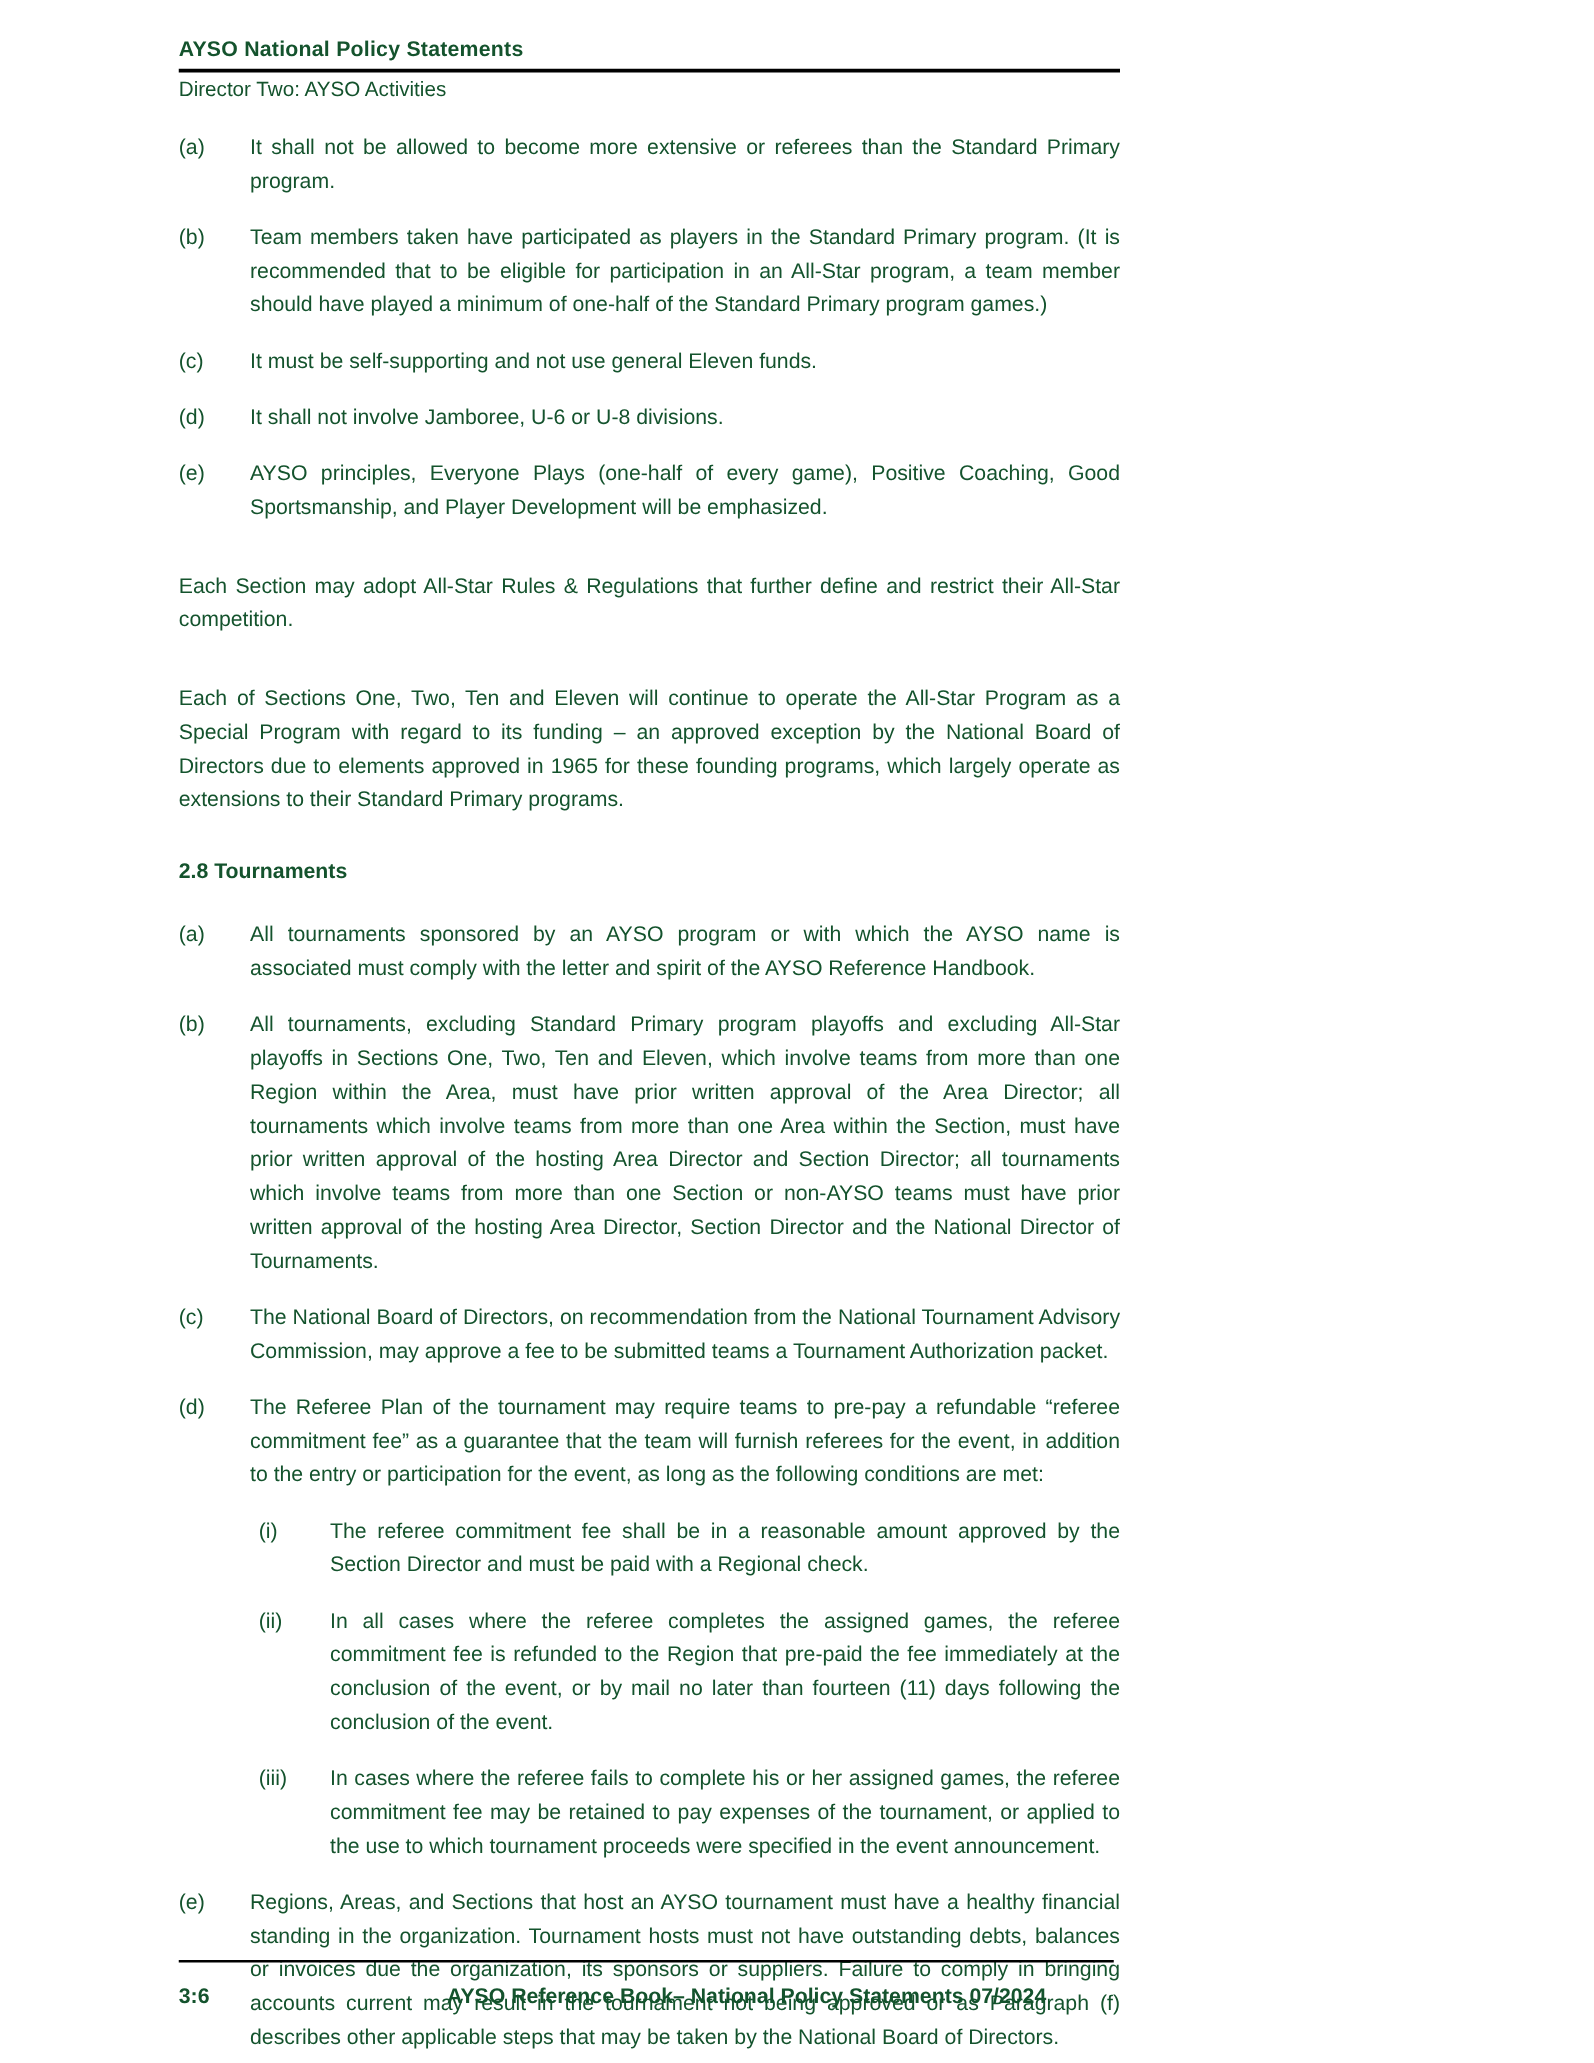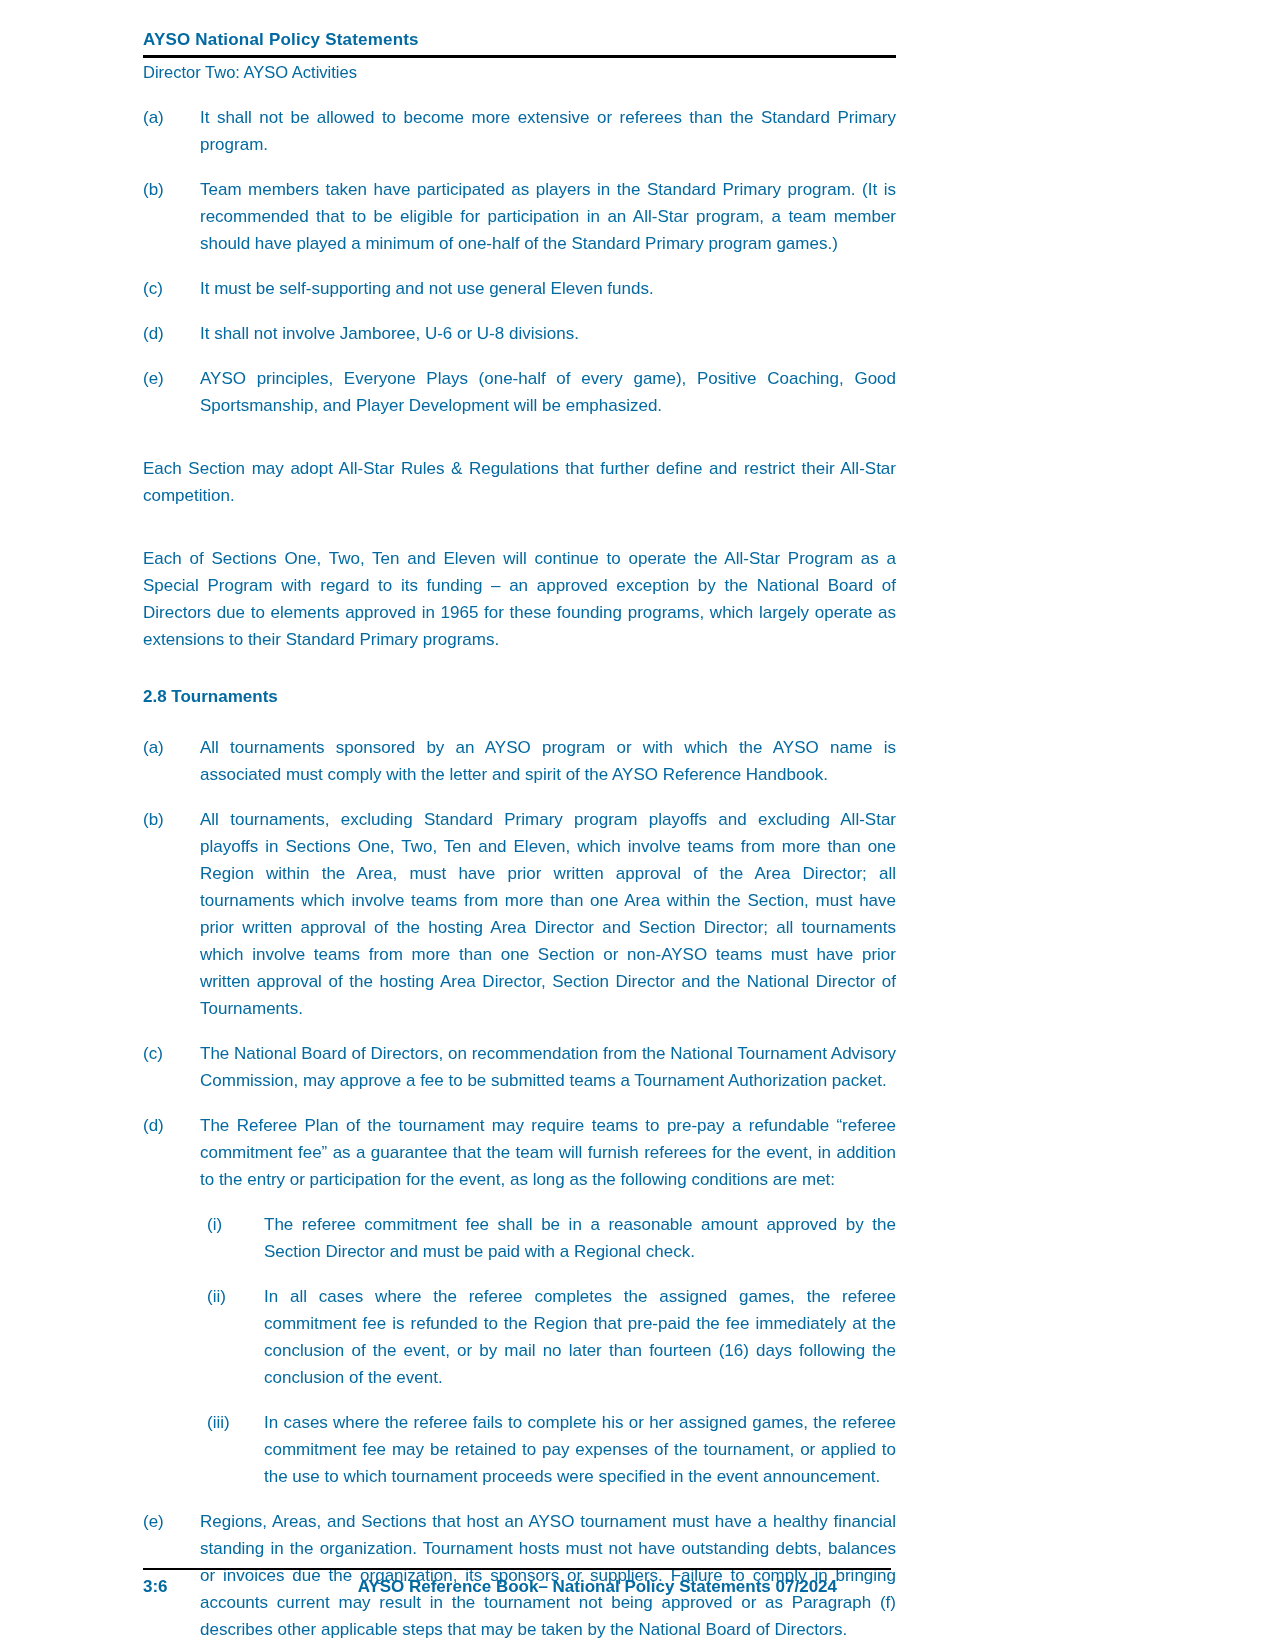--- a/index.html
+++ b/index.html
@@ -1,21 +1,21 @@
 <!DOCTYPE html>
 <html><head>
 <meta charset="utf-8">
 <style>
   html, body { margin: 0; padding: 0; background: #ffffff; }
   .page {
     position: relative;
     width: 1038px;
     height: 1650px;
     background: #ffffff;
-    color: #0369a1;
+    color: #14532d;
     font-family: "Liberation Sans", sans-serif;
     overflow: hidden;
   }
   .content {
     position: absolute;
     left: 143px;
     right: 142px;
     top: 30px;
   }
   .doc-title {
@@ -50,21 +50,21 @@
     margin-bottom: 24px;
   }
   .sublist { margin-left: 64px; }
   .sublist .marker { flex: 0 0 57px; }
   .footer {
     position: absolute;
     left: 143px;
     right: 147px;
     top: 1568px;
     border-top: 2px solid #000000;
-    padding-top: 7px;
+    padding-top: 17px;
     display: flex;
     justify-content: space-between;
     align-items: baseline;
     font-size: 17px;
     font-weight: 700;
   }
   .footer .footer-right { margin-right: 54px; }
 </style>
 </head>
 <body>
@@ -125,21 +125,21 @@
           <span class="text">The Referee Plan of the tournament may require teams to pre-pay a refundable “referee commitment fee” as a guarantee that the team will furnish referees for the event, in addition to the entry or participation for the event, as long as the following conditions are met:</span>
         </div>
 
         <div class="sublist">
           <div class="item">
             <span class="marker">(i)</span>
             <span class="text">The referee commitment fee shall be in a reasonable amount approved by the Section Director and must be paid with a Regional check.</span>
           </div>
           <div class="item">
             <span class="marker">(ii)</span>
-            <span class="text">In all cases where the referee completes the assigned games, the referee commitment fee is refunded to the Region that pre-paid the fee immediately at the conclusion of the event, or by mail no later than fourteen (16) days following the conclusion of the event.</span>
+            <span class="text">In all cases where the referee completes the assigned games, the referee commitment fee is refunded to the Region that pre-paid the fee immediately at the conclusion of the event, or by mail no later than fourteen (11) days following the conclusion of the event.</span>
           </div>
           <div class="item">
             <span class="marker">(iii)</span>
             <span class="text">In cases where the referee fails to complete his or her assigned games, the referee commitment fee may be retained to pay expenses of the tournament, or applied to the use to which  tournament proceeds were specified in the event announcement.</span>
           </div>
         </div>
 
         <div class="item">
           <span class="marker">(e)</span>
           <span class="text">Regions, Areas, and Sections that host an AYSO tournament must have a healthy financial standing in the organization.  Tournament hosts must not have outstanding debts, balances or invoices due the organization, its sponsors or suppliers.  Failure to comply in bringing accounts current may result in the tournament not being approved or as Paragraph (f) describes other applicable steps that may be taken by the National Board of Directors.</span>

